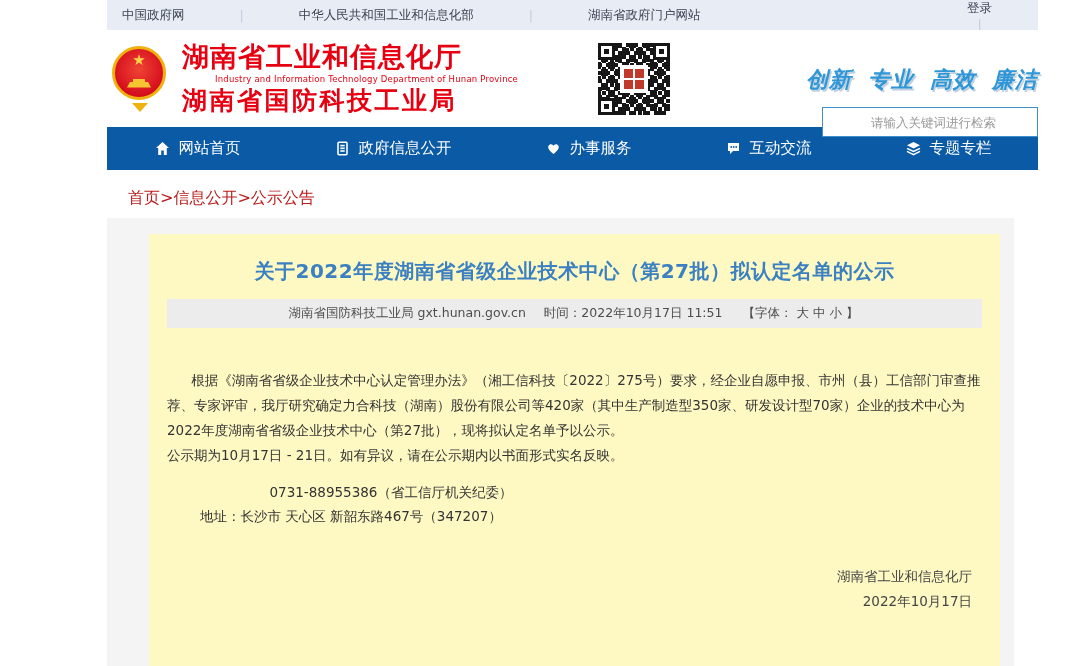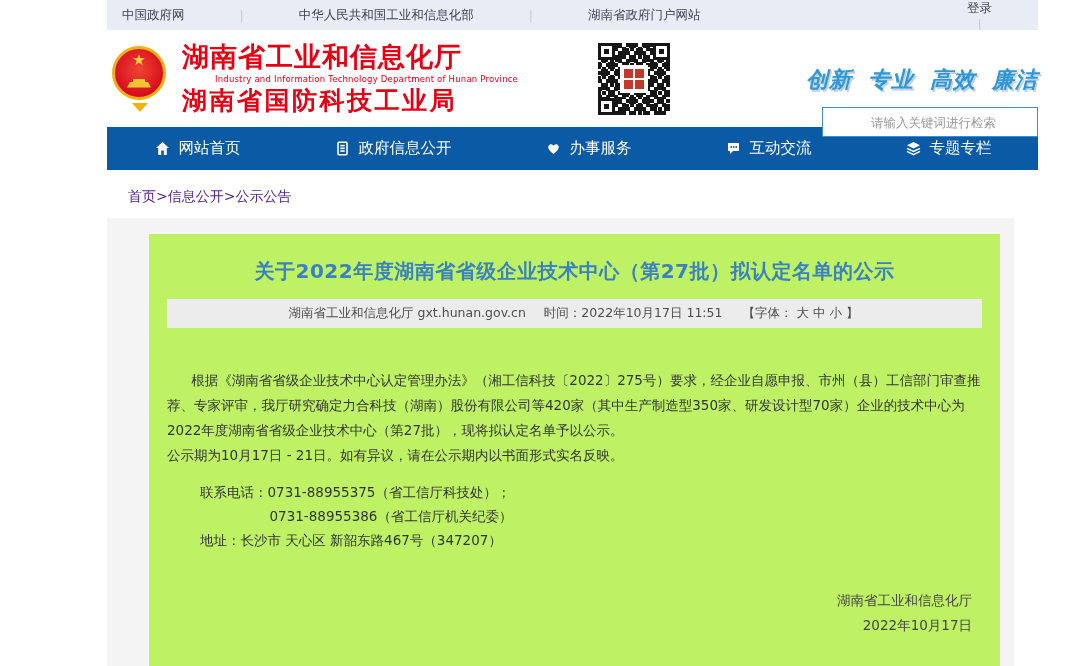--- a/index.html
+++ b/index.html
@@ -61,27 +61,27 @@
   .search-box input::placeholder { color:#999; }
 
   
   .nav { height:43px; background:#0b5aa6; display:flex; justify-content:space-around;
     align-items:center; }
   .nav-item { display:flex; align-items:center; gap:8px; color:#ffffff; font-size:15.5px;
     cursor:pointer; }
   .nav-item svg { display:block; }
 
   
-  .crumb-band { height:48px; background:#fff; padding:18px 0 0 21px; font-size:14px; color:#4c1d95; }
+  .crumb-band { height:48px; background:#fff; padding:18px 0 0 21px; font-size:16px; color:#b91c1c; }
   .crumb-band span { cursor:default; }
   .crumb-link { cursor:pointer; }
 
   
   .main-area { width:907px; height:448px; background:#f4f4f5; overflow:hidden; }
-  .card { width:851px; margin:16px 0 0 42px; background:#bef264; height:432px;
+  .card { width:851px; margin:16px 0 0 42px; background:#fef9c3; height:432px;
     padding:14px 18px 4px 18px; }
   .article-title { text-align:center; color:#3b80c0; font-weight:bold; font-size:20px;
     margin-top:10px; letter-spacing:0.5px; }
   .meta-bar { margin-top:14px; height:29px; background:#ececec; display:flex;
     justify-content:center; align-items:center; gap:0; font-size:12.5px; color:#4d4d4d; }
   .meta-bar .gap { width:18px; }
   .meta-font span { margin:0 2px; cursor:pointer; }
   .article-body { margin-top:40px; font-size:13.5px; color:#333; line-height:25px; }
   .p1 { text-indent:1.8em; }
   .contact { margin-top:12px; margin-left:33px; line-height:24px; }
@@ -204,33 +204,32 @@
 
   <div class="crumb-band">
     <span class="crumb-link">首页</span><span>&gt;</span><span class="crumb-link">信息公开</span><span>&gt;</span><span>公示公告</span>
   </div>
 
   <div class="main-area">
     <div class="card">
       <div class="article-title">关于2022年度湖南省省级企业技术中心（第27批）拟认定名单的公示</div>
 
       <div class="meta-bar">
-        <span>湖南省工业和信息化厅 gxt.hunan.gov.cn</span>
+        <span>湖南省国防科技工业局 gxt.hunan.gov.cn</span>
         <span class="gap"></span>
         <span>时间：2022年10月17日 11:51</span>
         <span class="gap"></span>
         <span class="meta-font"><span>【字体：</span><span>大</span><span>中</span><span>小</span><span>】</span></span>
       </div>
 
       <div class="article-body">
         <p class="p1">根据《湖南省省级企业技术中心认定管理办法》（湘工信科技〔2022〕275号）要求，经企业自愿申报、市州（县）工信部门审查推荐、专家评审，我厅研究确定力合科技（湖南）股份有限公司等420家（其中生产制造型350家、研发设计型70家）企业的技术中心为2022年度湖南省省级企业技术中心（第27批），现将拟认定名单予以公示。</p>
         <p>公示期为10月17日 - 21日。如有异议，请在公示期内以书面形式实名反映。</p>
 
         <div class="contact">
-          <div>联系电话：0731-88955375（省工信厅科技处）；</div>
           <div class="phone2">0731-88955386（省工信厅机关纪委）</div>
           <div>地址：长沙市 天心区 新韶东路467号（347207）</div>
         </div>
 
 
         <div class="signature">
           <div>湖南省工业和信息化厅</div>
           <div>2022年10月17日</div>
         </div>
       </div>

